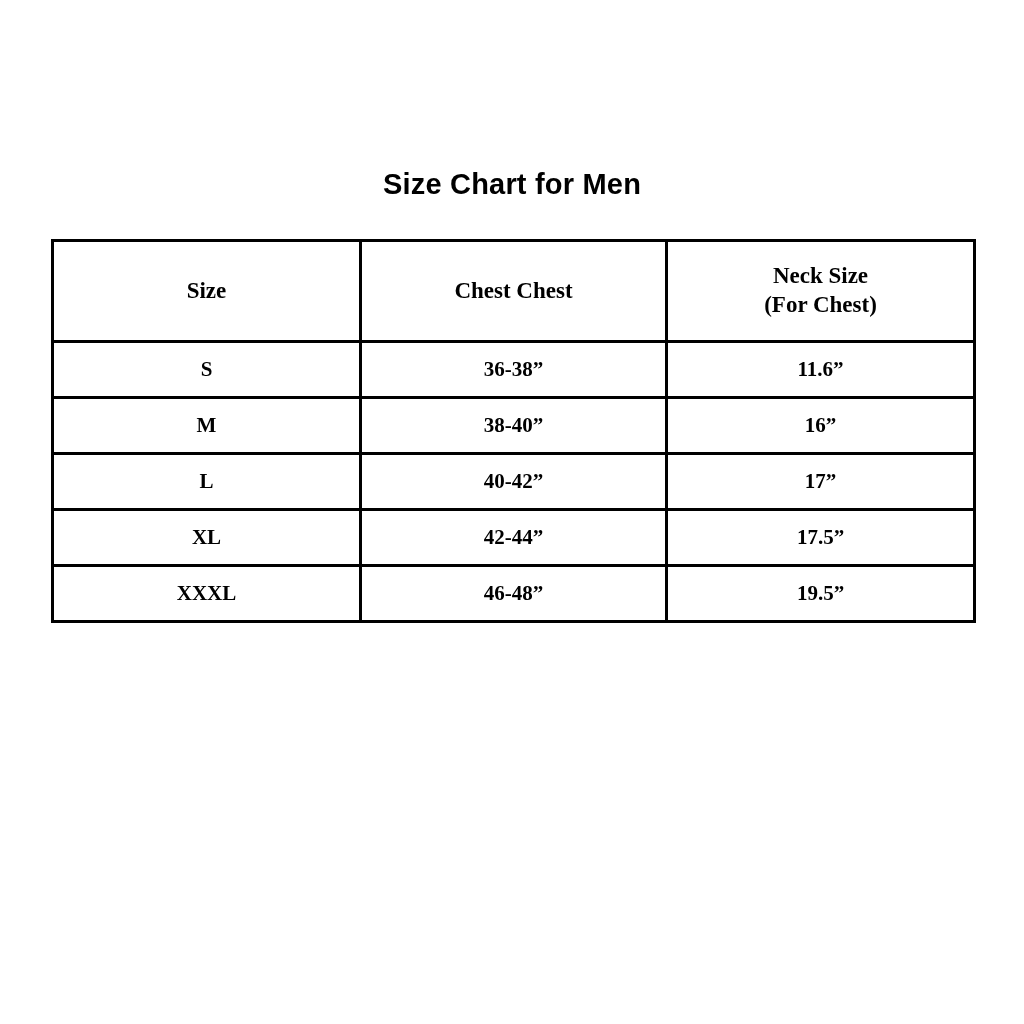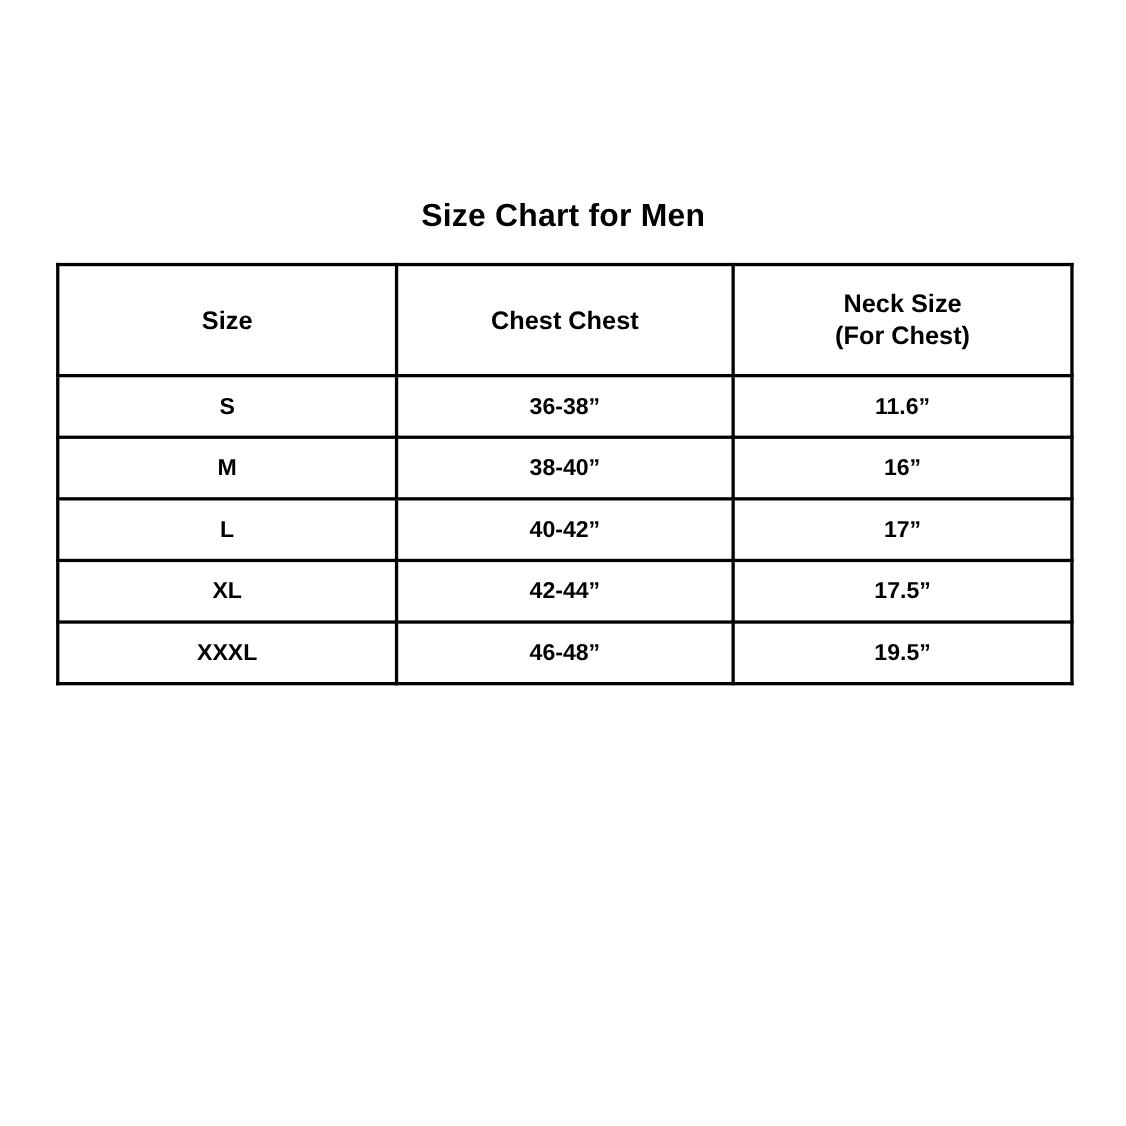--- a/index.html
+++ b/index.html
@@ -22,32 +22,32 @@
   }
   .title {
     position: absolute;
     top: 168px;
     left: 0;
     width: 1024px;
     text-align: center;
     font-size: 29px;
     font-weight: bold;
     letter-spacing: 0.2px;
-    margin-top: 12px;
   }
   .table-wrap {
     position: absolute;
     top: 239px;
     left: 51px;
     width: 922px;
   }
   table.size-table {
     border-collapse: collapse;
     width: 922px;
     table-layout: fixed;
+    font-family: Liberation Serif, serif;
   }
   table.size-table th,
   table.size-table td {
     border: 3px solid #000000;
     text-align: center;
     font-weight: bold;
     color: #000000;
   }
   table.size-table col.c1 { width: 308px; }
   table.size-table col.c2 { width: 306px; }

